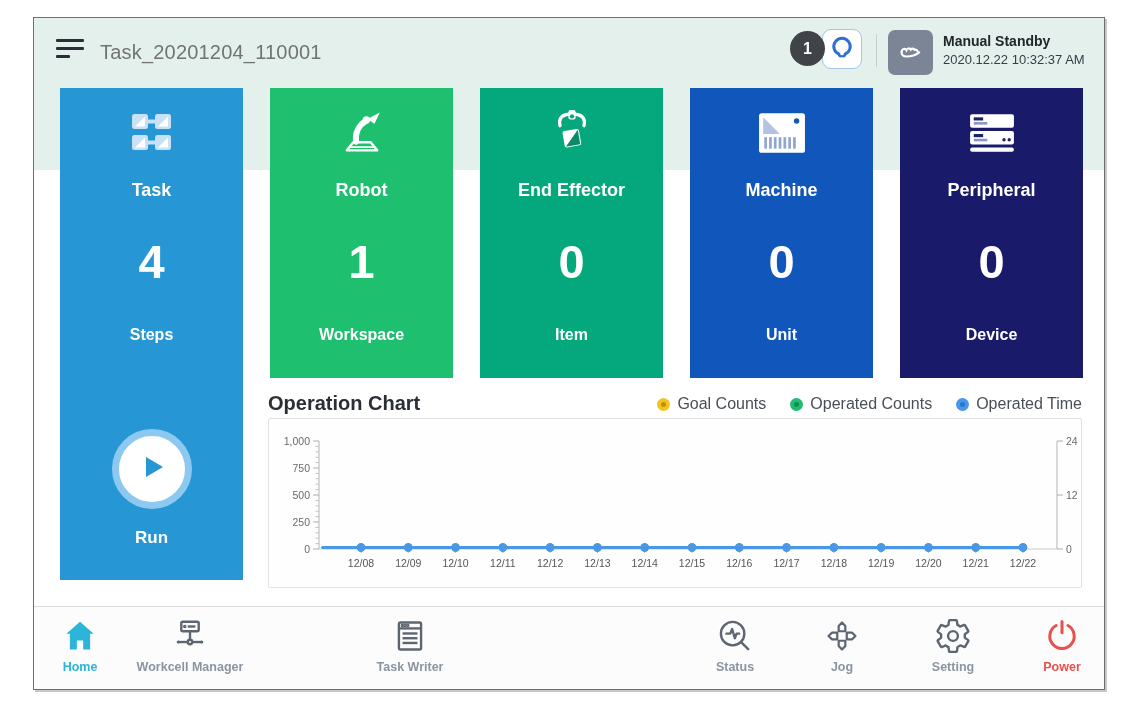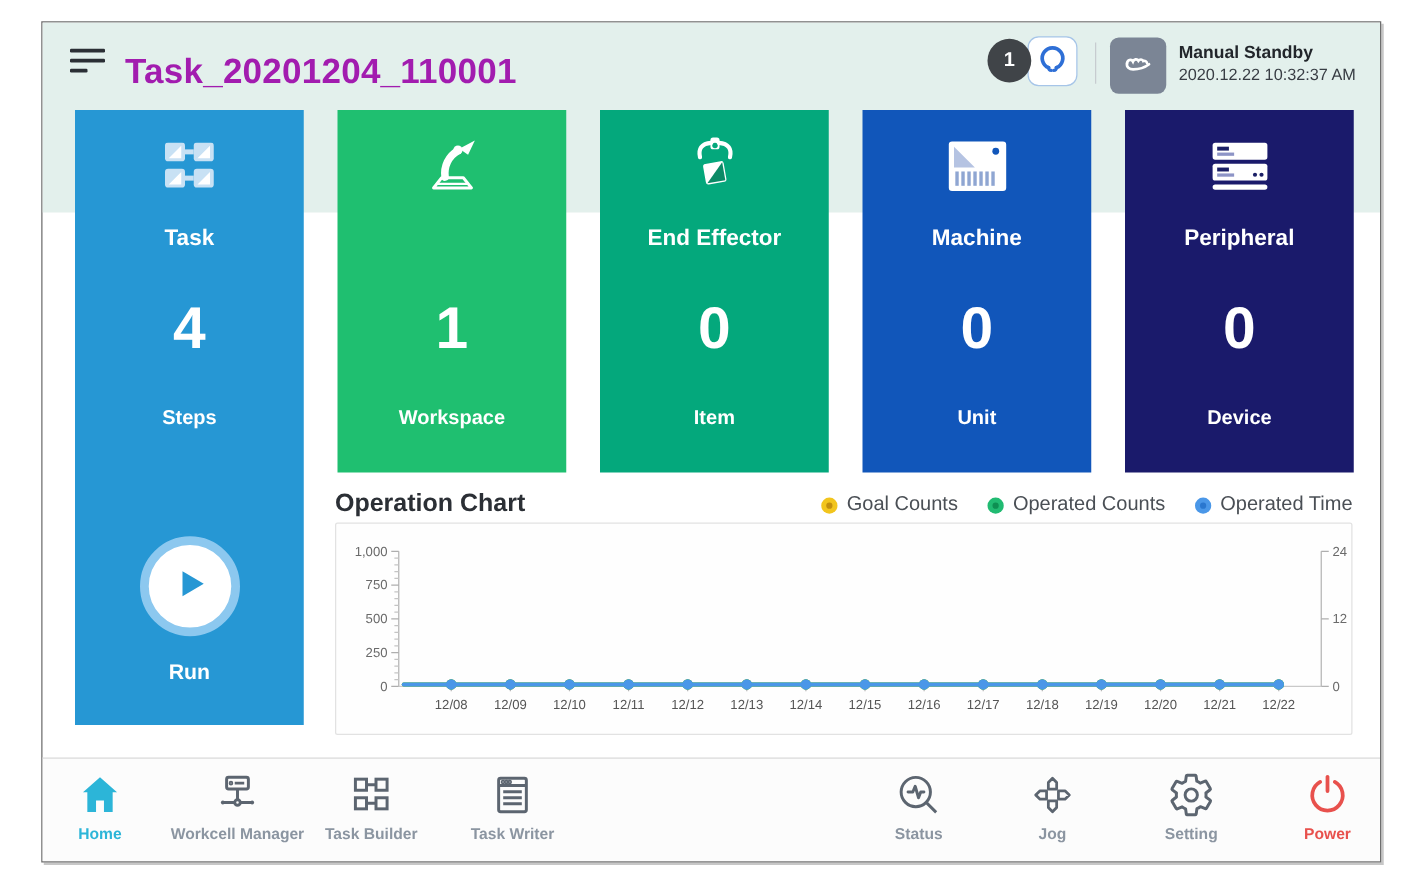--- a/index.html
+++ b/index.html
@@ -13,21 +13,21 @@
     box-shadow:2px 2px 0 rgba(0,0,0,.22);overflow:hidden;
   }
   .band{position:absolute;top:0;left:0;right:0;height:152px;background:#e3f0ec;}
 
   
   .hamburger{position:absolute;left:22px;top:21px;width:28px;height:23px;cursor:pointer;z-index:4;}
   .hamburger i{display:block;background:#2b2f35;height:3.4px;border-radius:1px;margin-bottom:4.4px;}
   .hamburger i:nth-child(1){width:28px;}
   .hamburger i:nth-child(2){width:28px;}
   .hamburger i:nth-child(3){width:14px;}
-  .title{position:absolute;left:66px;top:23px;font-size:28px;font-weight:700;color:#a21caf;letter-spacing:.2px;z-index:4;}
+  .title{position:absolute;left:66px;top:23px;font-size:20px;font-weight:400;color:#737373;letter-spacing:.2px;z-index:4;}
 
   .badge{
     position:absolute;left:756px;top:13px;width:35px;height:35px;border-radius:50%;
     background:#404448;color:#fff;font-size:16px;font-weight:700;
     display:flex;align-items:center;justify-content:center;z-index:5;
   }
   .iconbtn{
     position:absolute;left:788px;top:11px;width:40px;height:40px;border-radius:9px;
     background:#fff;border:1.5px solid #a6c5e8;box-sizing:border-box;
     display:flex;align-items:center;justify-content:center;z-index:4;cursor:pointer;
@@ -150,20 +150,21 @@
   <div class="card" id="card-robot" style="background-color: rgb(31, 191, 112);">
     <div class="cicon">
       <svg width="52" height="52" viewBox="0 0 48 48">
         <path d="M10 40 L16 32.5 H32 L38 40 Z" fill="none" stroke="#fff" stroke-width="2.2" stroke-linejoin="round"></path>
         <line x1="13" y1="37" x2="35" y2="37" stroke="#fff" stroke-width="1.6"></line>
         <path d="M18.5 32 C17.5 24 21 16.5 28 12.5" fill="none" stroke="#fff" stroke-width="5.6" stroke-linecap="round"></path>
         <circle cx="28" cy="12" r="3.4" fill="#fff"></circle>
         <path d="M29 11 L40.5 5 L35.5 15.5 Z" fill="#fff"></path>
       </svg>
     </div>
+    <div class="clabel">Robot</div>
     <div class="cvalue">1</div>
     <div class="cunit">Workspace</div>
   </div>
 
   <div class="card" id="card-ee" style="background-color: rgb(4, 168, 124);">
     <div class="cicon">
       <svg width="50" height="50" viewBox="0 0 48 48">
         <rect x="20.5" y="2" width="7" height="9" rx="2" fill="#fff"></rect>
         <circle cx="24" cy="8" r="2.1" fill="#04a87c"></circle>
         <path d="M21 6 C13.5 6.5 11 11 12.5 17" fill="none" stroke="#fff" stroke-width="3.2" stroke-linecap="round"></path>
@@ -377,33 +378,20 @@
           <line x1="12" y1="9" x2="12" y2="14.4"></line>
           <circle cx="12" cy="15.8" r="1.4"></circle>
           <line x1="4.6" y1="15.8" x2="10.6" y2="15.8"></line>
             <line x1="13.4" y1="15.8" x2="19.4" y2="15.8"></line>
           <circle cx="4.6" cy="15.8" r="1" fill="#5c6570" stroke="none"></circle>
             <circle cx="19.4" cy="15.8" r="1" fill="#5c6570" stroke="none"></circle>
         </svg>
       </div>
       <div class="nlabel">Workcell Manager</div>
     </div>
-    <div class="nav-item" style="left:263px">
-      <div class="nicon">
-        <svg width="38" height="38" viewBox="0 0 24 24" fill="none" stroke="#5c6570" stroke-width="1.5">
-          <rect x="4" y="4" width="5.6" height="5.6"></rect>
-            <line x1="9.6" y1="6.8" x2="14.4" y2="6.8"></line>
-            <rect x="14.4" y="4" width="5.6" height="5.6"></rect>
-          <rect x="4" y="13.4" width="5.6" height="5.6"></rect>
-            <line x1="9.6" y1="16.2" x2="14.4" y2="16.2"></line>
-            <rect x="14.4" y="13.4" width="5.6" height="5.6"></rect>
-        </svg>
-      </div>
-      <div class="nlabel">Task Builder</div>
-    </div>
     <div class="nav-item" style="left:376px">
       <div class="nicon">
         <svg width="38" height="38" viewBox="0 0 24 24" fill="none" stroke="#5c6570" stroke-width="1.5">
           <rect x="5" y="3.5" width="14" height="17" rx="1"></rect>
           <line x1="5" y1="7.2" x2="19" y2="7.2"></line>
           <circle cx="7.2" cy="5.4" r="0.4" fill="#5c6570"></circle>
             <circle cx="8.9" cy="5.4" r="0.4" fill="#5c6570"></circle>
             <circle cx="10.6" cy="5.4" r="0.4" fill="#5c6570"></circle>
           <line x1="7.3" y1="10.4" x2="16.7" y2="10.4"></line>
             <line x1="7.3" y1="13.4" x2="16.7" y2="13.4"></line>

